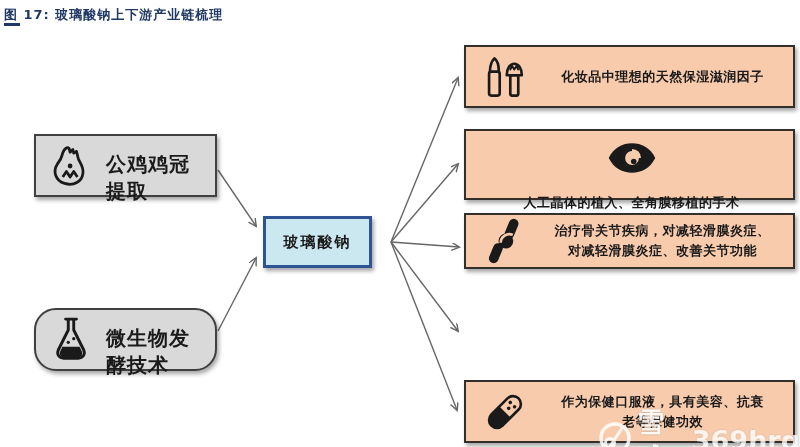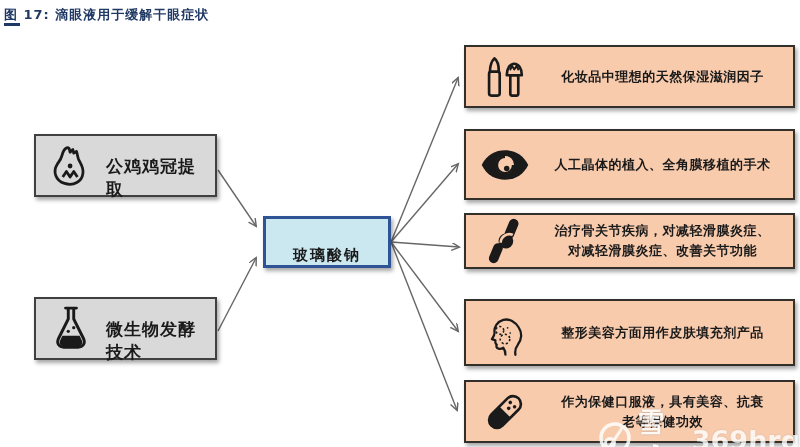--- a/index.html
+++ b/index.html
@@ -29,38 +29,37 @@
   .node{
     position:absolute;display:flex;align-items:center;box-sizing:border-box;
     box-shadow:2px 3px 4px rgba(0,0,0,0.35);
   }
   .src-box{
     left:34px;width:183px;height:63px;
     background:var(--gray-fill);border:2px solid var(--gray-border);
     padding:0 6px 0 10px;gap:10px;
   }
   .src-1{top:134px;}
-  .src-2{top:297px;}
-  .src-label{font-size:17px;font-weight:600;letter-spacing:1px;margin-top:24px;}
+  .src-2{top:308px;border-radius:22px;}
+  .src-label{font-size:20px;font-weight:600;letter-spacing:1px;margin-top:24px;}
 
   .center-box{
-    left:263px;top:216px;width:128px;height:52px;
+    left:263px;top:216px;width:109px;height:52px;
     background:var(--center-fill);border:3px solid var(--center-border);
     justify-content:center;
-    align-items:flex-end;
   }
   .center-label{font-size:15px;font-weight:bold;letter-spacing:2px;}
 
   .app-box{
     left:464px;width:331px;
     background:var(--orange-fill);border:2px solid var(--orange-border);
     padding:0 8px 0 12px;gap:8px;
   }
   .app-1{top:45px;height:63px;}
-  .app-2{top:129px;height:71px;}
+  .app-2{top:129px;height:71px;flex-direction:column;}
   .app-3{top:213px;height:56px;}
   .app-4{top:299px;height:67px;}
   .app-5{top:380px;height:63px;}
   .app-icon{flex:0 0 54px;display:flex;align-items:center;justify-content:center;}
   .src-icon{flex:0 0 50px;display:flex;align-items:center;justify-content:center;}
   .app-text{flex:1;text-align:center;font-size:13px;font-weight:600;line-height:20px;letter-spacing:0.5px;}
   .app-text .line{display:block;}
 
   
   .watermark{
@@ -75,21 +74,21 @@
   .wm-id{
     font-size:27px;font-weight:600;color:var(--watermark-white);opacity:0.8;
     text-shadow:0 0 2px rgba(110,110,110,0.35);
   }
 </style>
 </head>
 <body>
 
 <div class="stage">
 
-  <div class="fig-title">图 17: 滴眼液用于缓解干眼症状</div>
+  <div class="fig-title">图 17: 玻璃酸钠上下游产业链梳理</div>
   <div class="title-underline"></div>
 
   <svg class="arrows" viewBox="0 0 800 447">
     <defs>
       <marker id="arr" markerWidth="12" markerHeight="12" refX="7.5" refY="4" orient="auto" markerUnits="userSpaceOnUse">
         <path d="M0,0 L8,4 L0,8" fill="none" stroke="#666666" stroke-width="1.4"></path>
       </marker>
     </defs>
     <g stroke="#666666" stroke-width="1.4">
       <line x1="218" y1="170" x2="256" y2="226" marker-end="url(#arr)"></line>
@@ -170,34 +169,20 @@
         <circle cx="24" cy="28" r="8.5" fill="#1a1a1a"></circle>
         <path d="M32 21 a10 10 0 0 0 -14 9" stroke="#F8CBAD" stroke-width="3" fill="none"></path>
       </svg>
     </span>
     <span class="app-text">
       <span class="line">治疗骨关节疾病，对减轻滑膜炎症、</span>
       <span class="line">对减轻滑膜炎症、改善关节功能</span>
     </span>
   </div>
 
-  <div class="node app-box app-4">
-    <span class="app-icon">
-      <svg width="40" height="52" viewBox="0 0 46 56">
-        <path d="M35 53 c-1 -5 0 -8 3 -12 c4 -5 5 -13 1 -19 C35 15 28 11 21 13 c-7 2 -11 8 -10 15 c0 2 -1 4 -3 7 l4 1.5 c-0.5 2.5 0 4 1.5 5 c-1 2 0 4 2 4.5 c2 0.5 4 0 5.5 -1 c1.5 2 2.5 5 2.5 8" fill="none" stroke="#1a1a1a" stroke-width="2.6" stroke-linecap="round" stroke-linejoin="round"></path>
-        <circle cx="17" cy="25" r="4.5" fill="none" stroke="#1a1a1a" stroke-width="1.8" stroke-dasharray="2.5 2.5"></circle>
-        <circle cx="23" cy="35" r="5.5" fill="none" stroke="#1a1a1a" stroke-width="1.8" stroke-dasharray="2.5 2.5"></circle>
-        <circle cx="26" cy="22" r="1" fill="#1a1a1a"></circle>
-        <circle cx="29" cy="28" r="1" fill="#1a1a1a"></circle>
-      </svg>
-    </span>
-    <span class="app-text">
-      <span class="line">整形美容方面用作皮肤填充剂产品</span>
-    </span>
-  </div>
 
   <div class="node app-box app-5">
     <span class="app-icon">
       <svg width="42" height="42" viewBox="0 0 48 48">
         <g transform="rotate(45 24 24)">
           <rect x="15" y="2" width="18" height="44" rx="9" fill="none" stroke="#1a1a1a" stroke-width="3"></rect>
           <path d="M15 24 h18 v13 a9 9 0 0 1 -18 0 z" fill="#1a1a1a"></path>
           <circle cx="20.5" cy="12" r="2" fill="#1a1a1a"></circle>
           <circle cx="27.5" cy="12" r="2" fill="#1a1a1a"></circle>
           <circle cx="24" cy="18" r="2" fill="#1a1a1a"></circle>

